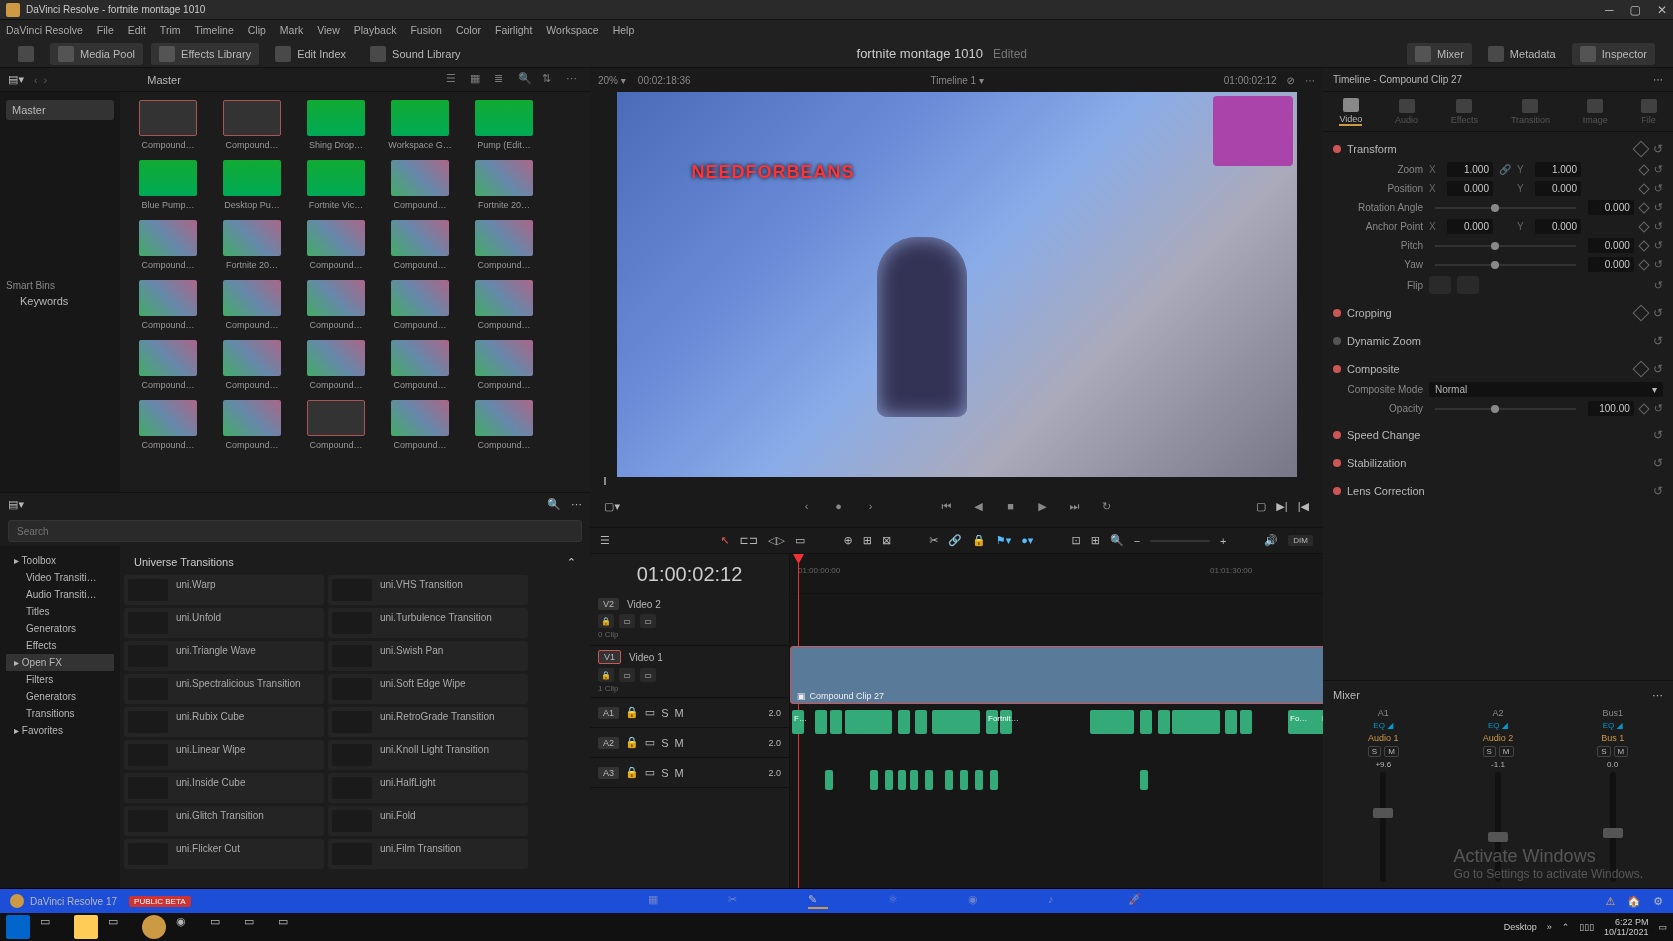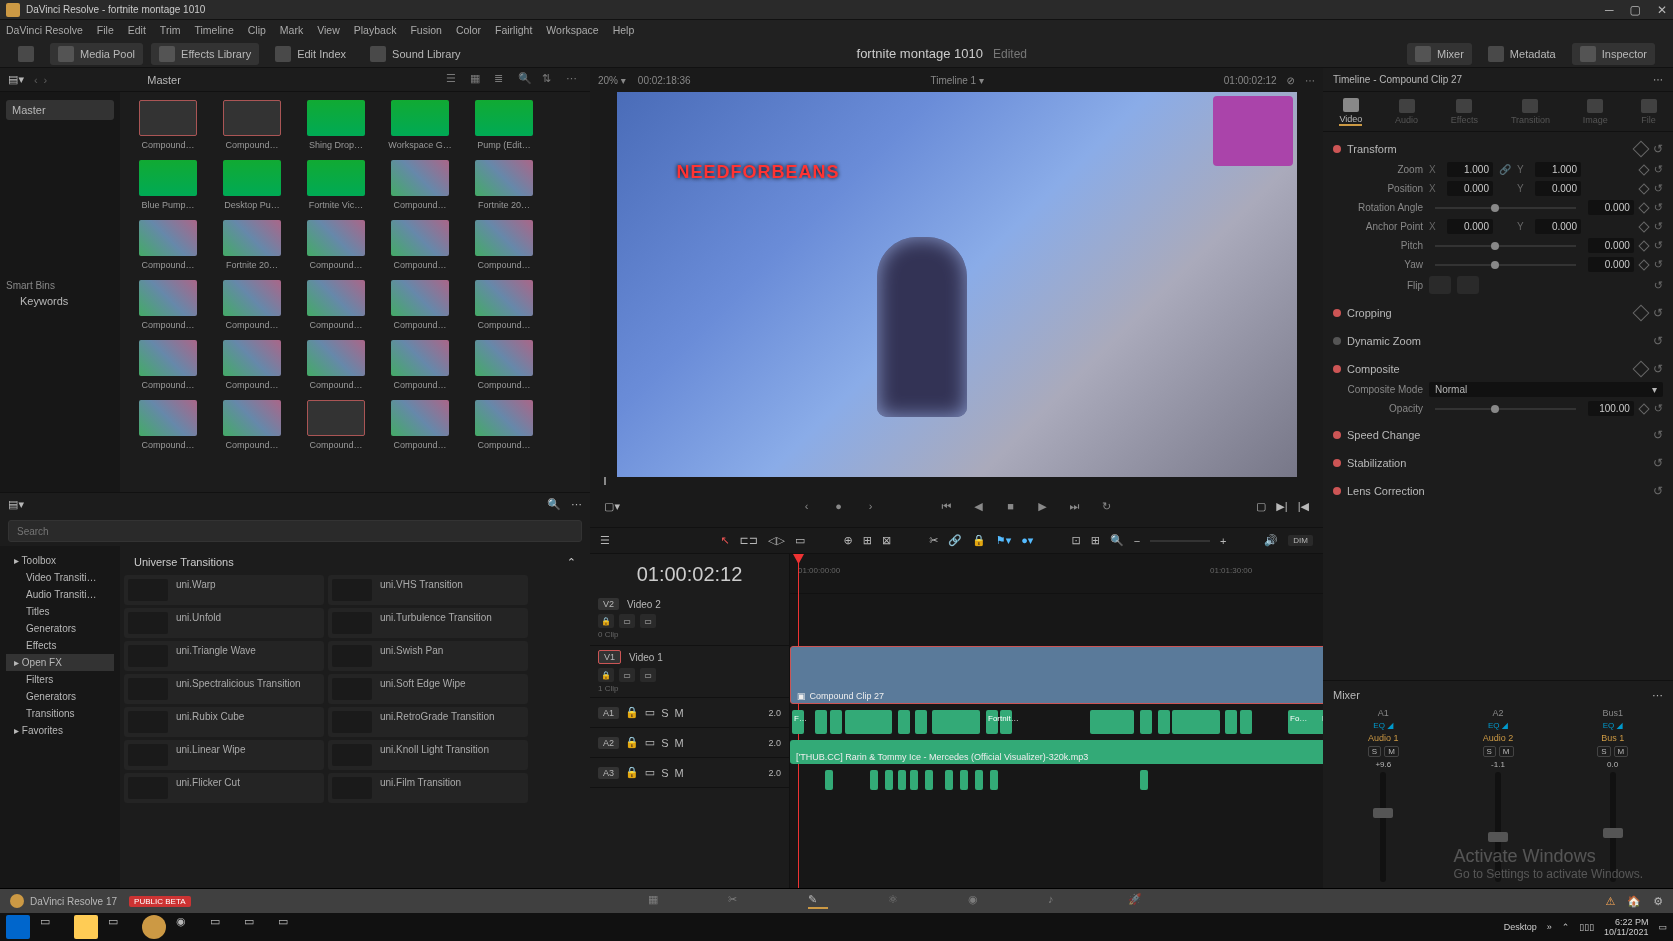--- a/index.html
+++ b/index.html
@@ -62,21 +62,21 @@
 .fxitem .fthumb { width: 40px; height: 22px; background: #1a1a1a; border-radius: 2px; }
 .fxitem .fname { font-size: 10px; color: #aaa; }
 
 
 .centercol { flex: 1; display: flex; flex-direction: column; background: #1a1a1a; min-width: 0; }
 .viewerhead { height: 24px; display: flex; align-items: center; padding: 0 8px; font-size: 10px; color: #888; }
 .viewerhead .left { display: flex; gap: 12px; }
 .viewerhead .center { margin: 0 auto; }
 .viewerhead .right { display: flex; gap: 10px; }
 .viewer { height: 385px; position: relative; margin: 0 auto; background: linear-gradient(135deg,#4a6cb8 0%,#6a8cd8 30%,#8aace8 50%,#aab 70%,#778 100%); overflow: hidden; width: 680px; }
-.viewer .overlay { position: absolute; top: 70px; left: 60px; color: #f33; font-weight: bold; font-size: 18px; letter-spacing: 1px; text-shadow: 0 0 4px #000; }
+.viewer .overlay { position: absolute; top: 70px; left: 75px; color: #f33; font-weight: bold; font-size: 18px; letter-spacing: 1px; text-shadow: 0 0 4px #000; }
 .viewer .minimap { position: absolute; top: 4px; right: 4px; width: 80px; height: 70px; background: #a4a; border-radius: 4px; }
 .viewer .character { position: absolute; bottom: 60px; left: 260px; width: 90px; height: 180px; background: #335; border-radius: 40px 40px 10px 10px; box-shadow: inset 0 0 20px #89c; }
 .transport { height: 42px; display: flex; align-items: center; justify-content: center; gap: 14px; position: relative; }
 .transport .tbtn { width: 18px; height: 18px; display: inline-flex; align-items: center; justify-content: center; opacity: .7; }
 .transport .edge { position: absolute; display: flex; gap: 10px; }
 .transport .edge.l { left: 14px; }
 .transport .edge.r { right: 14px; }
 
 
 .timelinearea { flex: 1; display: flex; flex-direction: column; border-top: 1px solid #111; }
@@ -138,21 +138,21 @@
 .strip .chlabel { font-size: 9px; color: #888; }
 .strip .chname { font-size: 9px; color: #c94; }
 .strip .eq { font-size: 8px; color: #09c; }
 .strip .sm { display: flex; gap: 3px; }
 .strip .sm span { font-size: 8px; border: 1px solid #444; padding: 0 3px; border-radius: 2px; }
 .strip .gain { font-size: 8px; }
 .strip .fader { width: 6px; height: 110px; background: #111; position: relative; border-radius: 3px; }
 .strip .fader .handle { position: absolute; width: 20px; height: 10px; background: #555; left: -7px; border-radius: 2px; }
 
 
-.bottombar { height: 25px; background: #404040; display: flex; align-items: center; padding: 0 10px; border-top: 1px solid #000; }
+.bottombar { height: 25px; background: #1d4ed8; display: flex; align-items: center; padding: 0 10px; border-top: 1px solid #000; }
 .bottombar .logo { display: flex; align-items: center; gap: 6px; font-size: 10px; }
 .bottombar .beta { background: #c33; color: #fff; font-size: 8px; padding: 1px 5px; border-radius: 2px; margin-left: 6px; }
 .pagenav { margin: 0 auto; display: flex; gap: 60px; }
 .pagenav .pn { width: 20px; height: 16px; opacity: .5; }
 .pagenav .pn.active { opacity: 1; border-bottom: 2px solid #c94; }
 
 
 .taskbar { position: absolute; bottom: 0; left: 0; right: 0; height: 28px; background: #111; display: flex; align-items: center; padding: 0 6px; gap: 10px; }
 .taskbar .tb { width: 24px; height: 24px; border-radius: 2px; }
 .taskbar .right { margin-left: auto; display: flex; align-items: center; gap: 10px; font-size: 9px; color: #ccc; }
@@ -451,20 +451,40 @@
               </div>
             </div>
             <div class="fxrow">
               <div class="fxitem">
                 <div class="fthumb"></div>
                 <div class="fname">uni.Linear Wipe</div>
               </div>
               <div class="fxitem">
                 <div class="fthumb"></div>
                 <div class="fname">uni.Knoll Light Transition</div>
+              </div>
+            </div>
+            <div class="fxrow">
+              <div class="fxitem">
+                <div class="fthumb"></div>
+                <div class="fname">uni.Inside Cube</div>
+              </div>
+              <div class="fxitem">
+                <div class="fthumb"></div>
+                <div class="fname">uni.HalfLight</div>
+              </div>
+            </div>
+            <div class="fxrow">
+              <div class="fxitem">
+                <div class="fthumb"></div>
+                <div class="fname">uni.Glitch Transition</div>
+              </div>
+              <div class="fxitem">
+                <div class="fthumb"></div>
+                <div class="fname">uni.Fold</div>
               </div>
             </div>
             <div class="fxrow">
               <div class="fxitem">
                 <div class="fthumb"></div>
                 <div class="fname">uni.Flicker Cut</div>
               </div>
               <div class="fxitem">
                 <div class="fthumb"></div>
                 <div class="fname">uni.Film Transition</div>
@@ -635,23 +655,20 @@
               <div class="audiochunk" style="top: 156px; left: 435px; width: 12px;"></div>
               <div class="audiochunk" style="top: 156px; left: 450px; width: 12px;"></div>
               <div class="audiochunk" style="top: 156px; left: 498px; width: 40px;"></div>
               <div class="audiochunk" style="top: 156px; left: 530px; width: 12px;"></div>
               <span style="position: absolute; top: 160px; left: 4px; font-size: 8px; color: rgb(255, 255, 255); z-index: 2;">F…</span>
               <span style="position: absolute; top: 160px; left: 198px; font-size: 8px; color: rgb(255, 255, 255); z-index: 2;">Fortnit…</span>
               <span style="position: absolute; top: 160px; left: 500px; font-size: 8px; color: rgb(255, 255, 255); z-index: 2;">Fo…</span>
               <span style="position: absolute; top: 160px; left: 532px; font-size: 8px; color: rgb(255, 255, 255); z-index: 2;">Fort…</span>
             </div>
 
-          <div class="clipblock audio" style="top:186px;left:0;width:640px">
-              <span>['THUB.CC] Rarin &amp; Tommy Ice - Mercedes (Official Visualizer)-320k.mp3</span>
-            </div>
 
           <div id="a3chunks">
               <div class="audiochunk" style="top: 216px; left: 35px; width: 8px; height: 20px;"></div>
               <div class="audiochunk" style="top: 216px; left: 80px; width: 8px; height: 20px;"></div>
               <div class="audiochunk" style="top: 216px; left: 95px; width: 8px; height: 20px;"></div>
               <div class="audiochunk" style="top: 216px; left: 108px; width: 8px; height: 20px;"></div>
               <div class="audiochunk" style="top: 216px; left: 120px; width: 8px; height: 20px;"></div>
               <div class="audiochunk" style="top: 216px; left: 135px; width: 8px; height: 20px;"></div>
               <div class="audiochunk" style="top: 216px; left: 155px; width: 8px; height: 20px;"></div>
               <div class="audiochunk" style="top: 216px; left: 170px; width: 8px; height: 20px;"></div>

